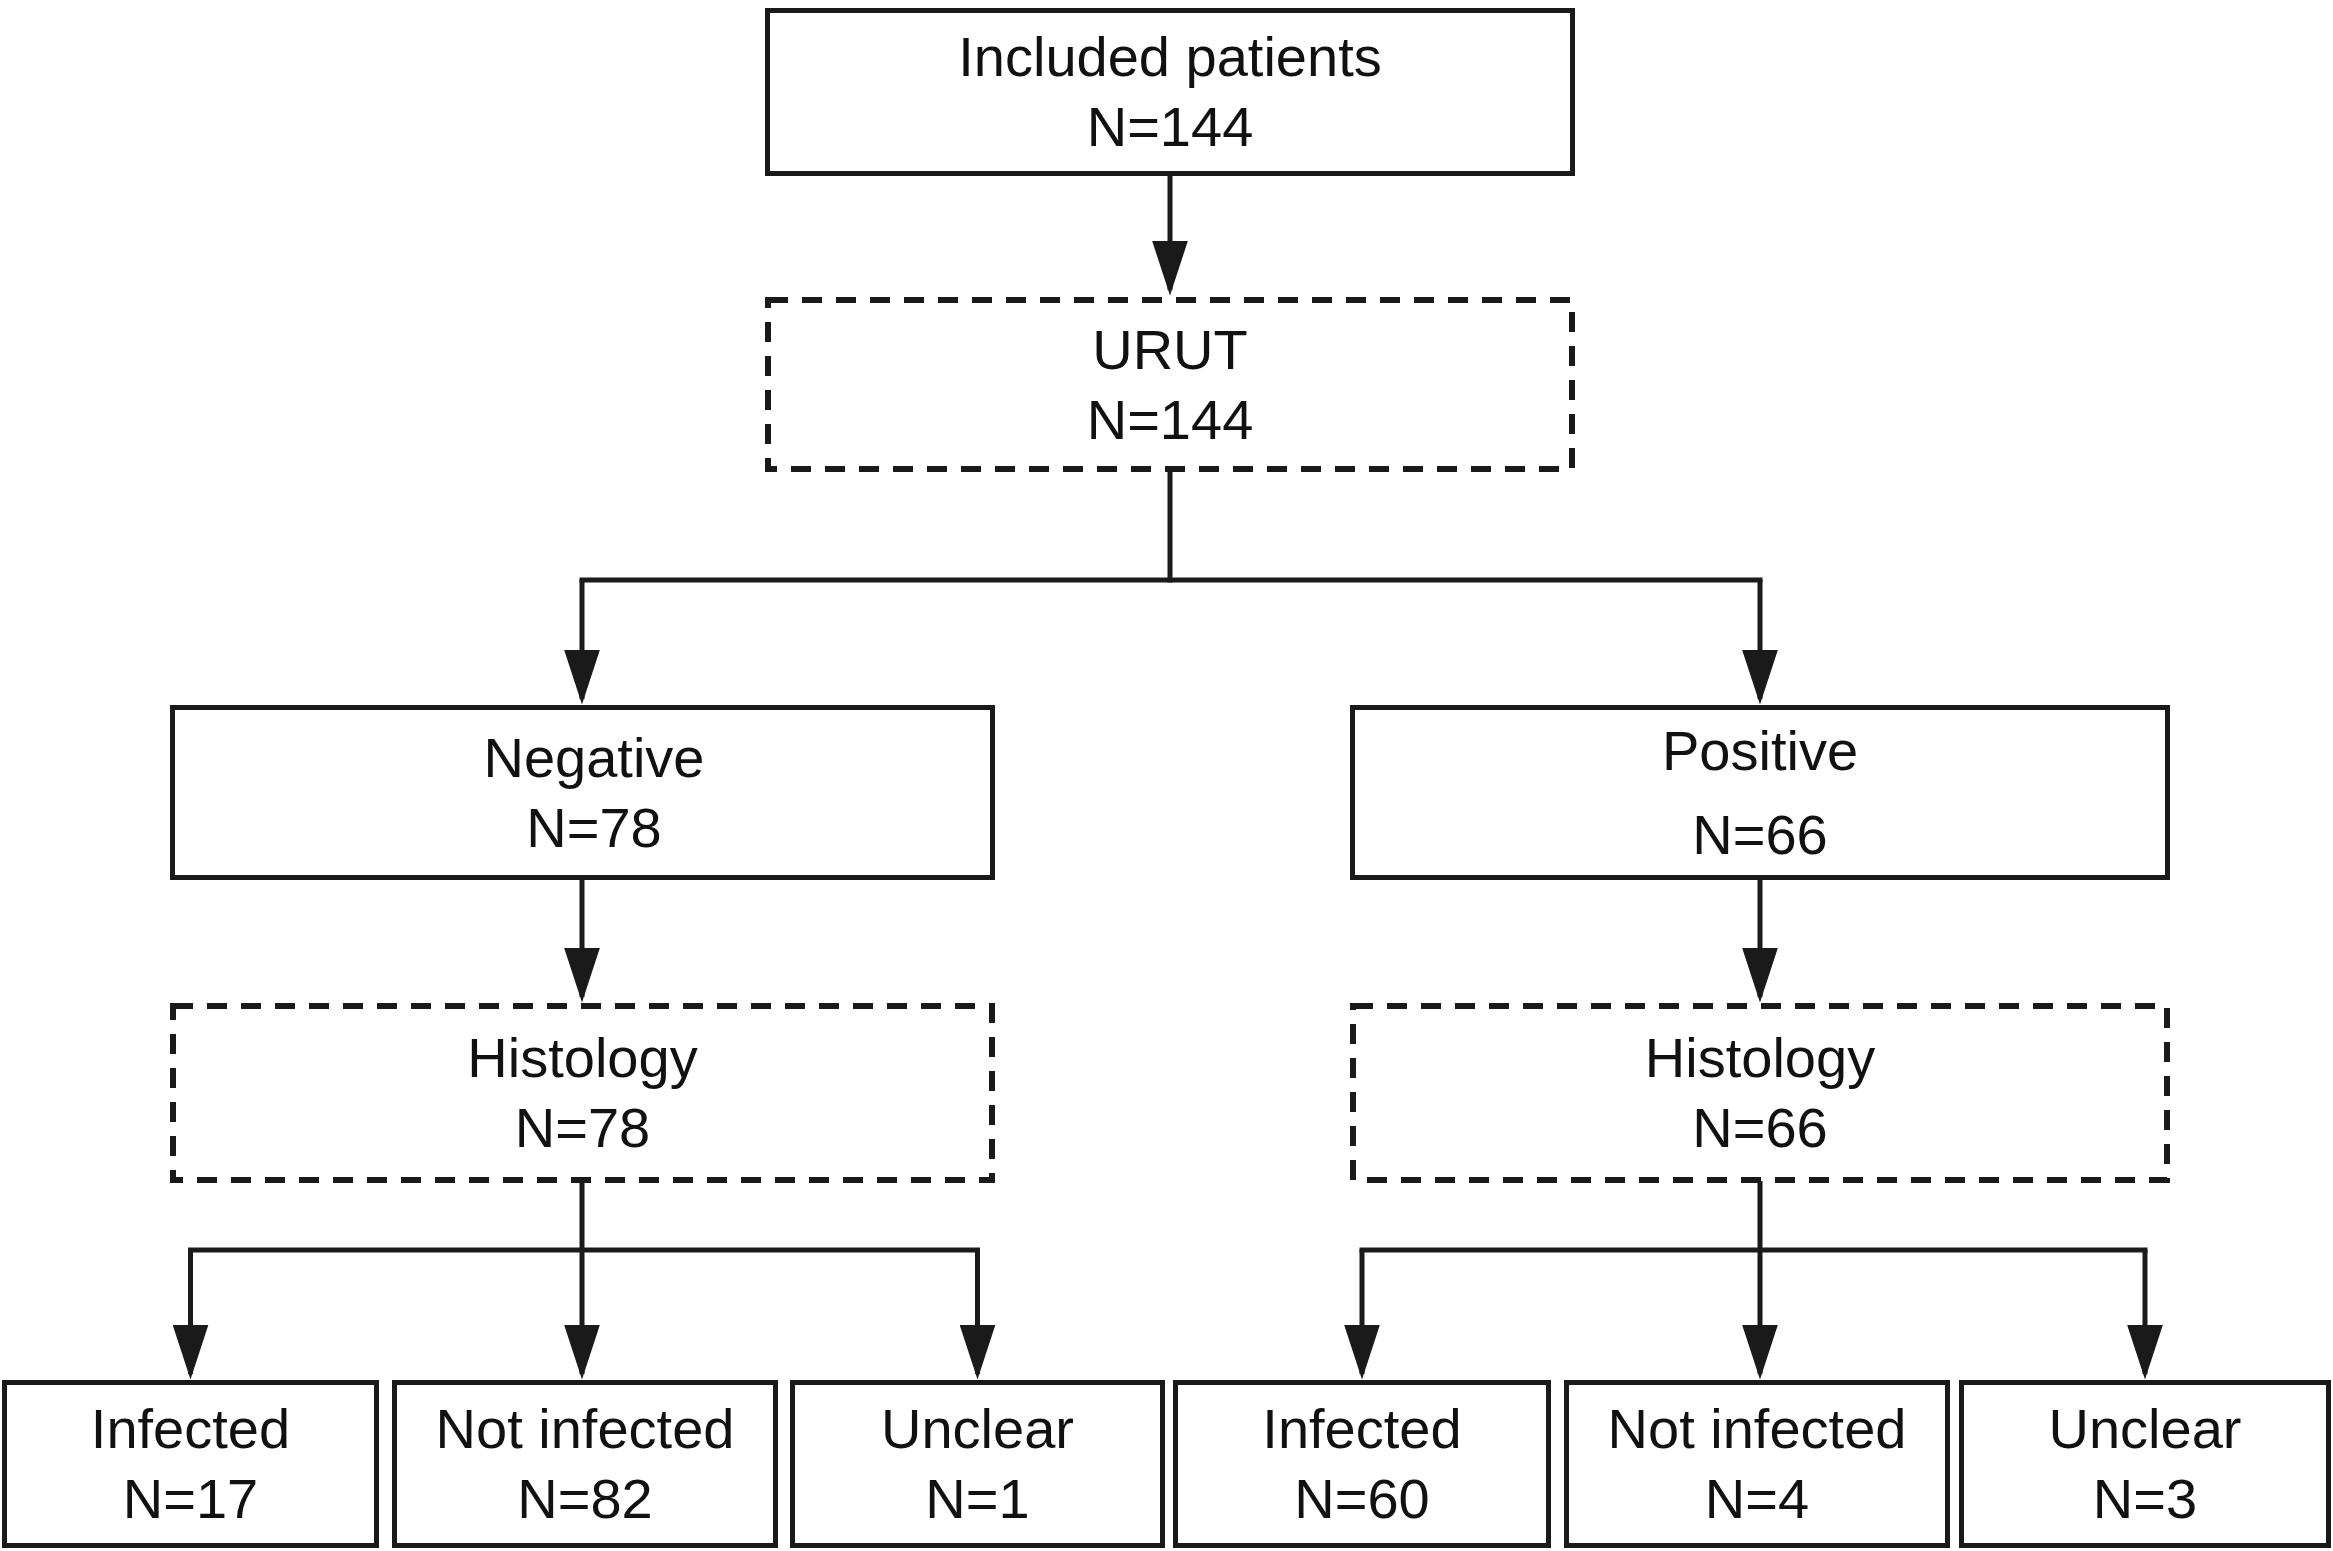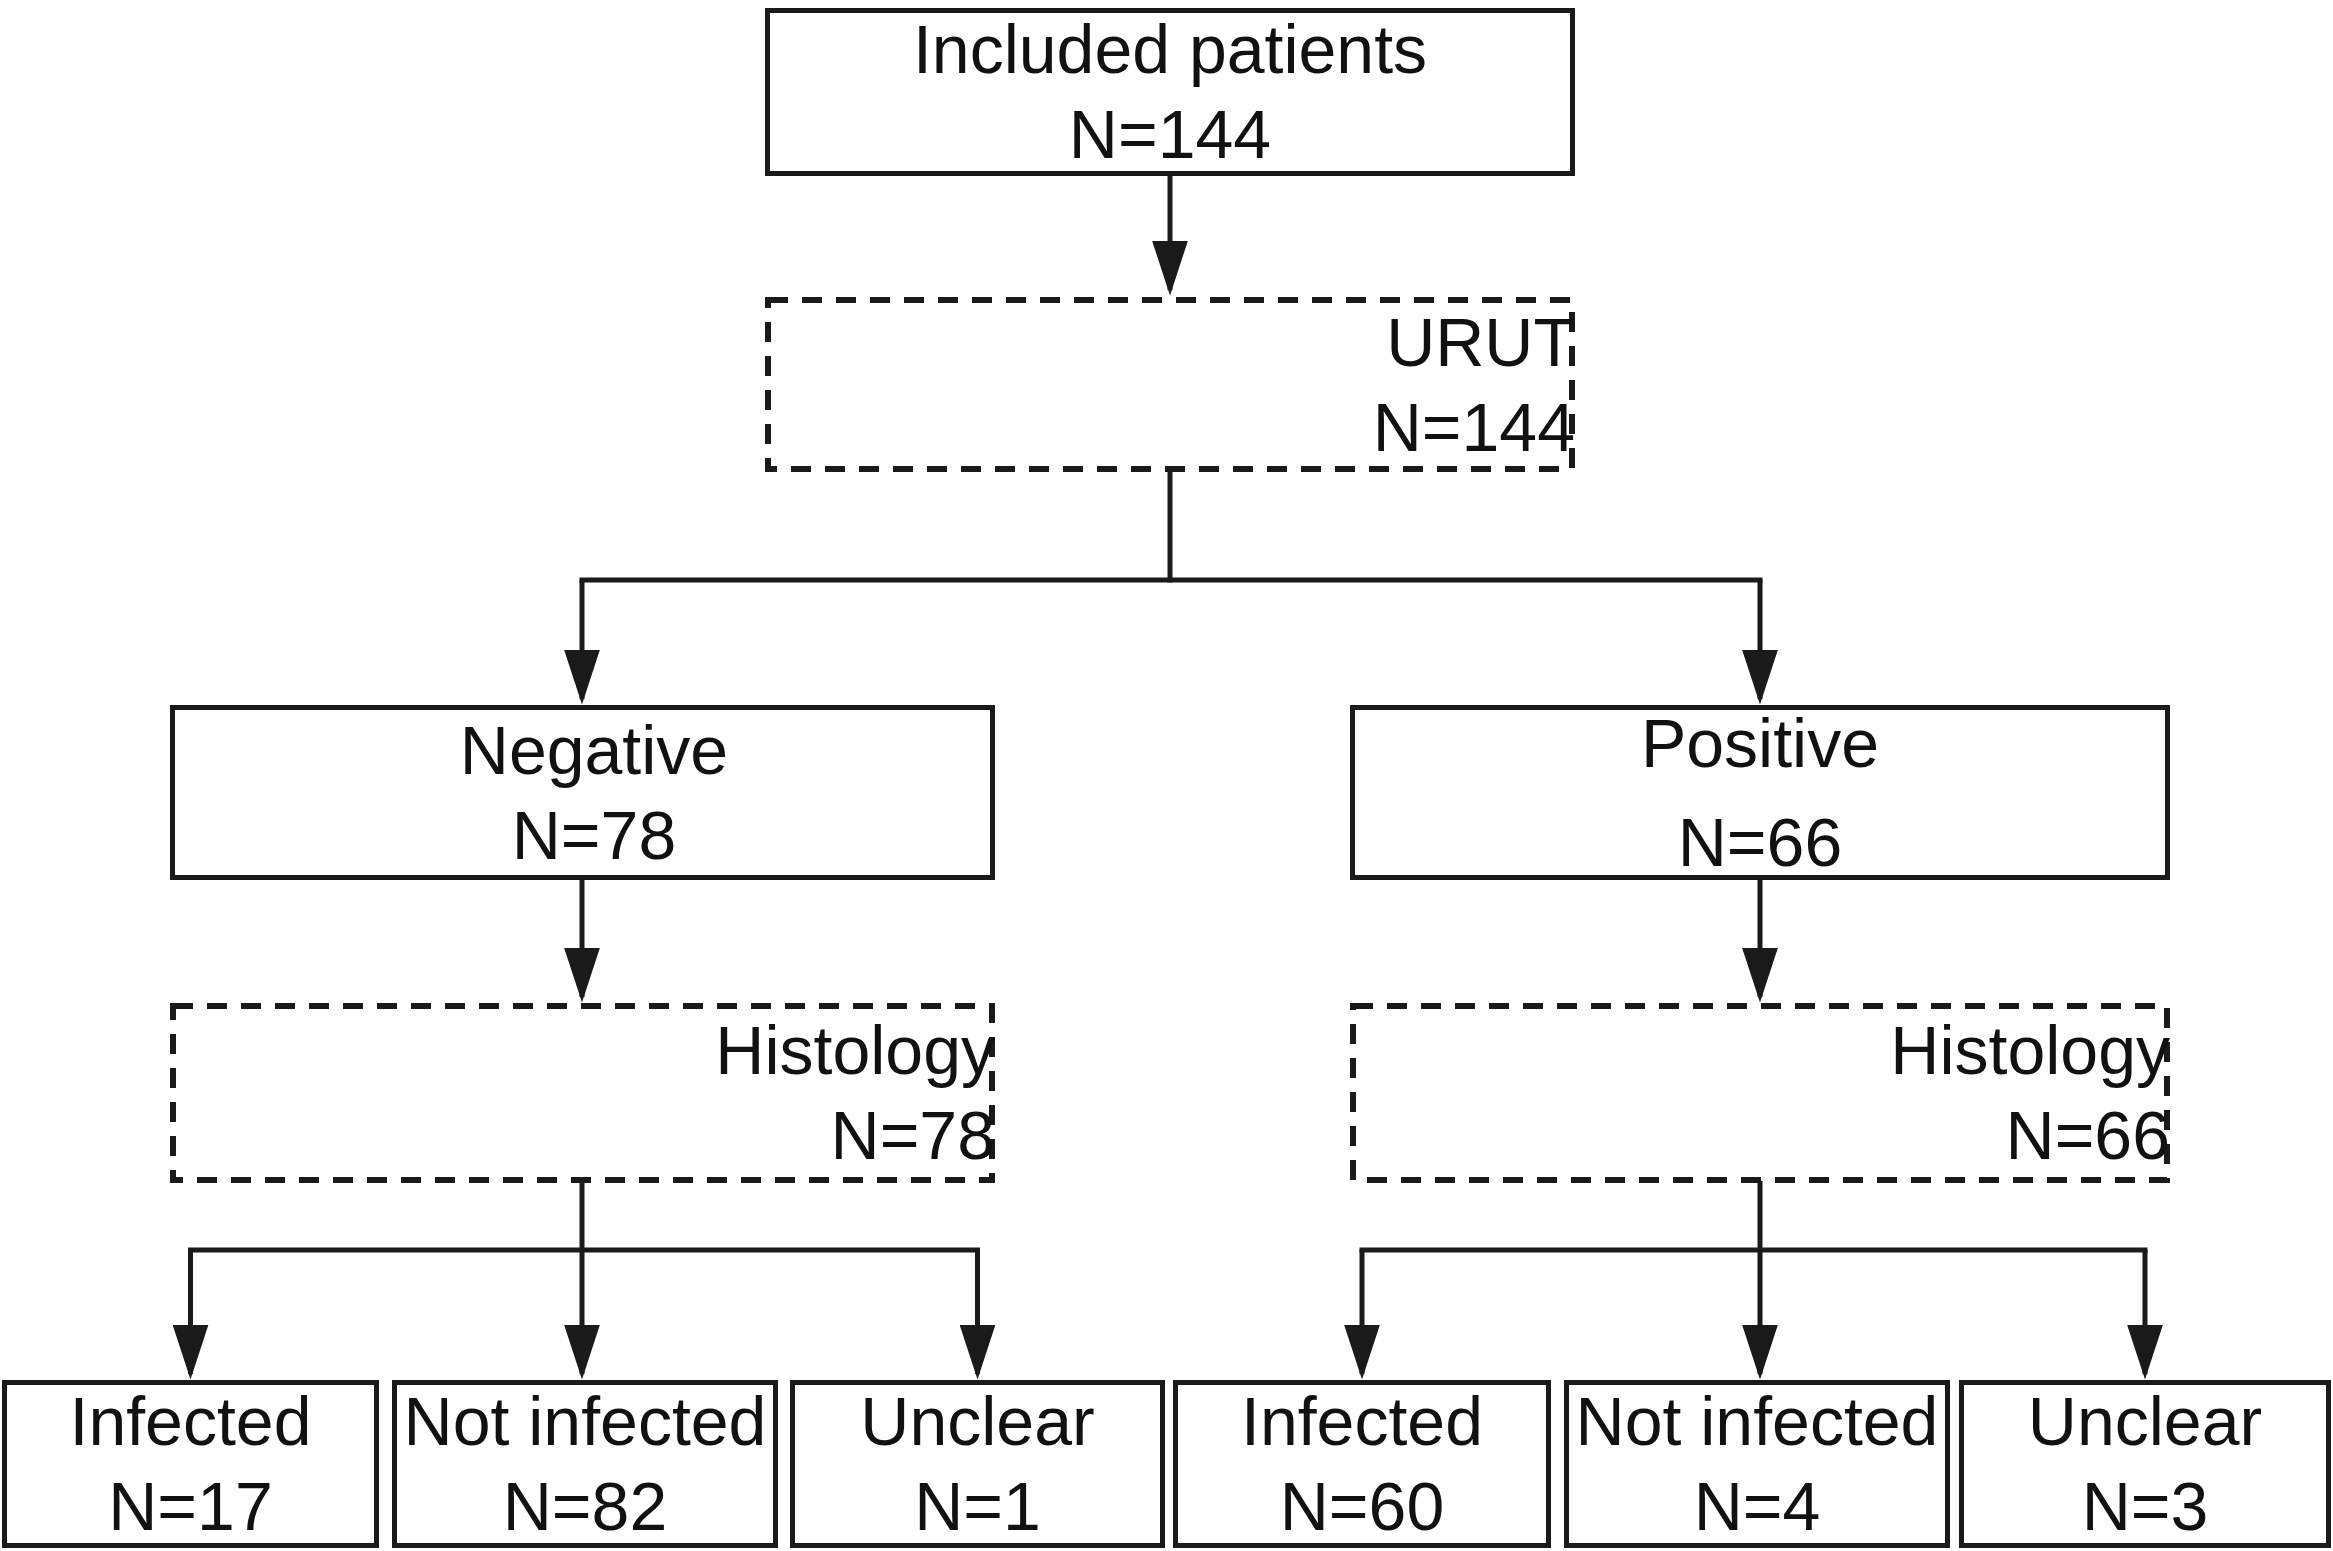--- a/index.html
+++ b/index.html
@@ -17,32 +17,31 @@
     width: 2333px; height: 1551px;
   }
   .node {
     position: absolute;
     box-sizing: border-box;
     display: flex;
     flex-direction: column;
     align-items: center;
     justify-content: center;
     text-align: center;
-    font-size: 68px;
+    font-size: 56px;
     line-height: 1.25;
     color: #111111;
   }
   .node.solid {
     border: 5px solid #1a1a1a;
     background: #ffffff;
   }
   .node.dashed {
     border: none;
     background: transparent;
-    align-items: flex-end;
   }
   .node .label, .node .count { white-space: nowrap; }
 </style>
 </head>
 <body>
 
 <div class="canvas">
 
   <svg class="connectors" viewBox="0 0 2333 1551">
     <defs>

